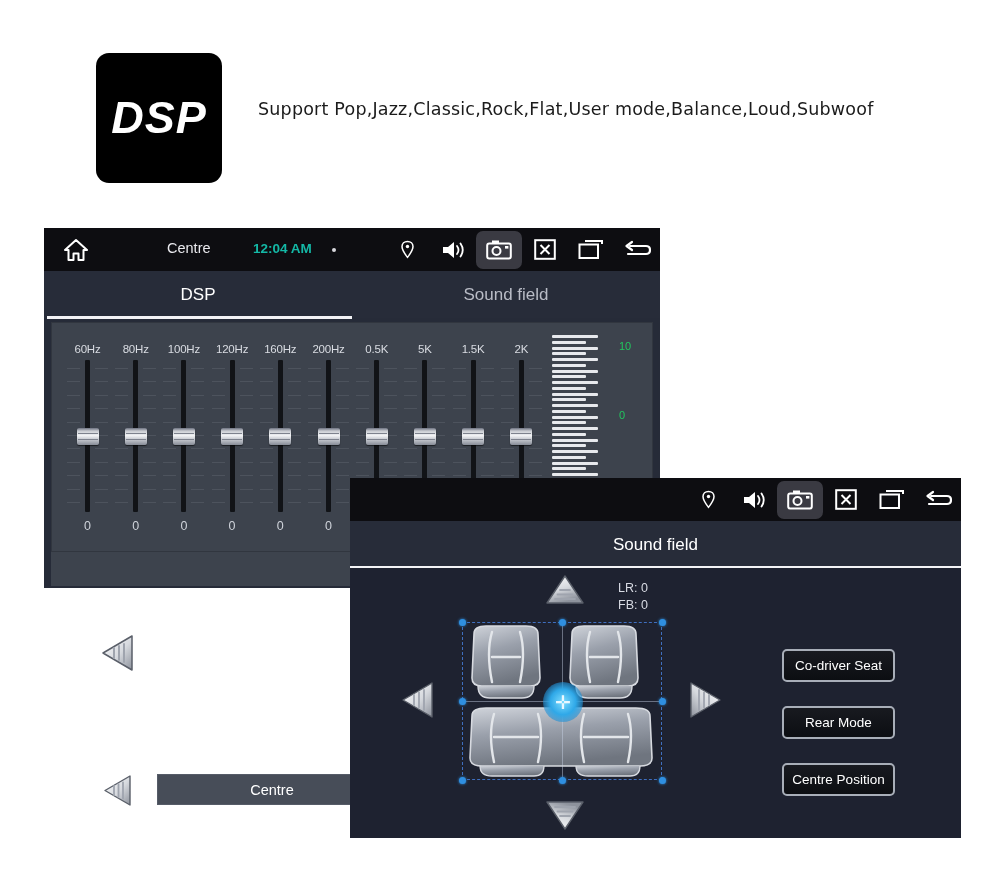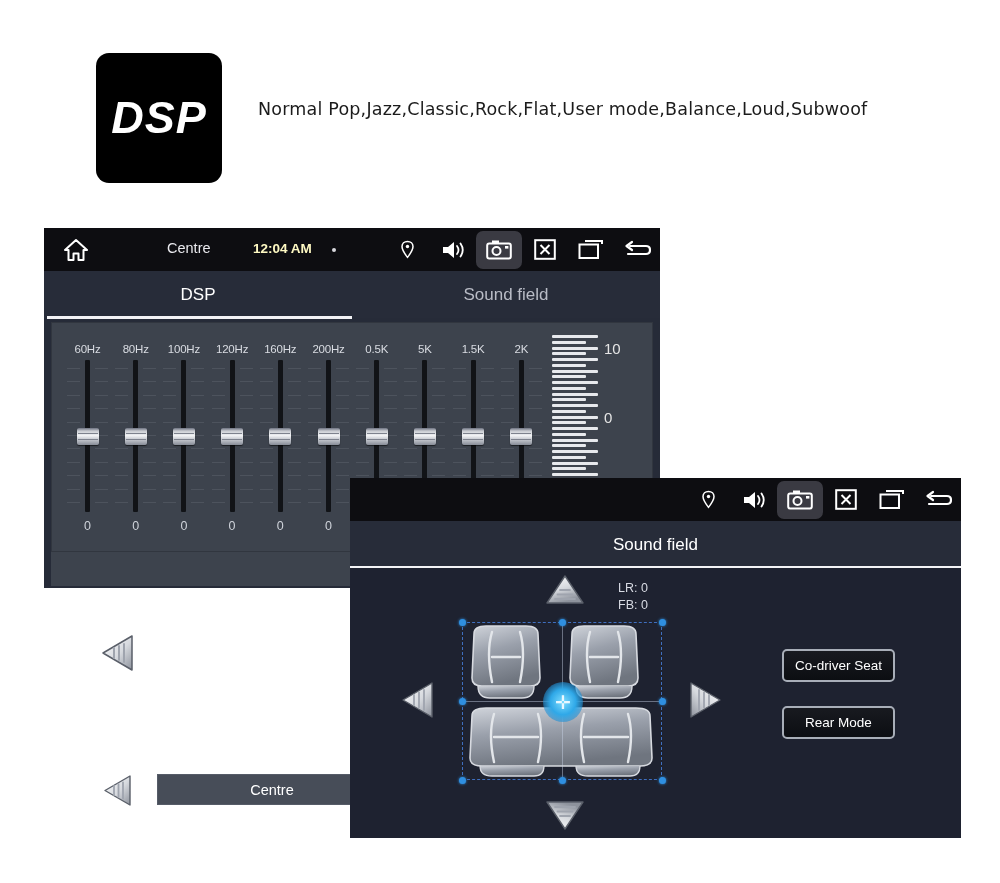--- a/index.html
+++ b/index.html
@@ -38,21 +38,21 @@
   }
   .sb-home {
     position: absolute; left: 18px; top: 8px; width: 28px; height: 28px;
   }
   .sb-title {
     position: absolute; left: 123px; top: 12px;
     color: #e9e9ee; font-size: 14.5px;
   }
   .sb-clock {
     position: absolute; left: 209px; top: 13px;
-    color: #fef9c3; font-size: 13.5px; font-weight: bold; text-align: center;
+    color: #14b8a6; font-size: 13.5px; font-weight: bold; text-align: center;
   }
   .sb-dot {
     position: absolute; left: 288px; top: 20px;
     width: 4px; height: 4px; border-radius: 50%; background: #d7d7dd;
   }
   .sb-icons {
     position: absolute; right: 0; top: 0; height: 43px;
     display: flex; align-items: center; gap: 0px;
   }
   .sb-ic {
@@ -129,21 +129,21 @@
     color: #cfd3da; font-size: 12.5px;
   }
 
   
   #eq-scale { position: absolute; left: 500px; top: 8px; width: 80px; height: 175px; }
   #eq-scale .rung {
     position: absolute; left: 0; height: 3px;
     background: #e7e9ed; border-radius: 1px;
   }
   #eq-scale .lab {
-    position: absolute; left: 52px; color: #e5e5e5; font-size: 15px;
+    position: absolute; left: 67px; color: #22c55e; font-size: 11px;
   }
 
   .nav-arrow { position: absolute; cursor: pointer; }
   .tri { display: block; }
 
   
   #preset-left  { position: absolute; left: 58px;  top: 545px; }
   #preset-box {
     position: absolute; left: 113px; top: 546px;
     width: 230px; height: 31px;
@@ -227,21 +227,21 @@
   }
 </style>
 </head>
 <body>
 
 <div id="promo">
   <div id="dsp-logo">
     <span id="dsp-logo-text">DSP</span>
   </div>
   <div id="promo-lines">
-    <div class="promo-line">Normal Pop,Jazz,Classic,Rock,Flat,User mode,Balance,Loud,Subwoof</div>
+    <div class="promo-line">Support Pop,Jazz,Classic,Rock,Flat,User mode,Balance,Loud,Subwoof</div>
   </div>
 </div>
 
 <div id="dsp-panel">
 
   <div class="statusbar">
     <div class="sb-home">
       <svg width="28" height="28" viewBox="0 0 28 28">
         <path d="M14 4 L25 14 L21.5 14 L21.5 24 L16.5 24 L16.5 17.5 L11.5 17.5 L11.5 24 L6.5 24 L6.5 14 L3 14 Z" fill="none" stroke="#ffffff" stroke-width="2" stroke-linejoin="round"></path>
       </svg>
@@ -922,14 +922,17 @@
         <span>✛</span>
       </div>
     </div>
 
       <div class="sf-btn" style="top: 79px;">
         <span>Co-driver Seat</span>
       </div>
       <div class="sf-btn" style="top: 136px;">
         <span>Rear Mode</span>
       </div>
+      <div class="sf-btn" style="top: 193px;">
+        <span>Centre Position</span>
+      </div>
     </div>
 </div>
 
 </body></html>

